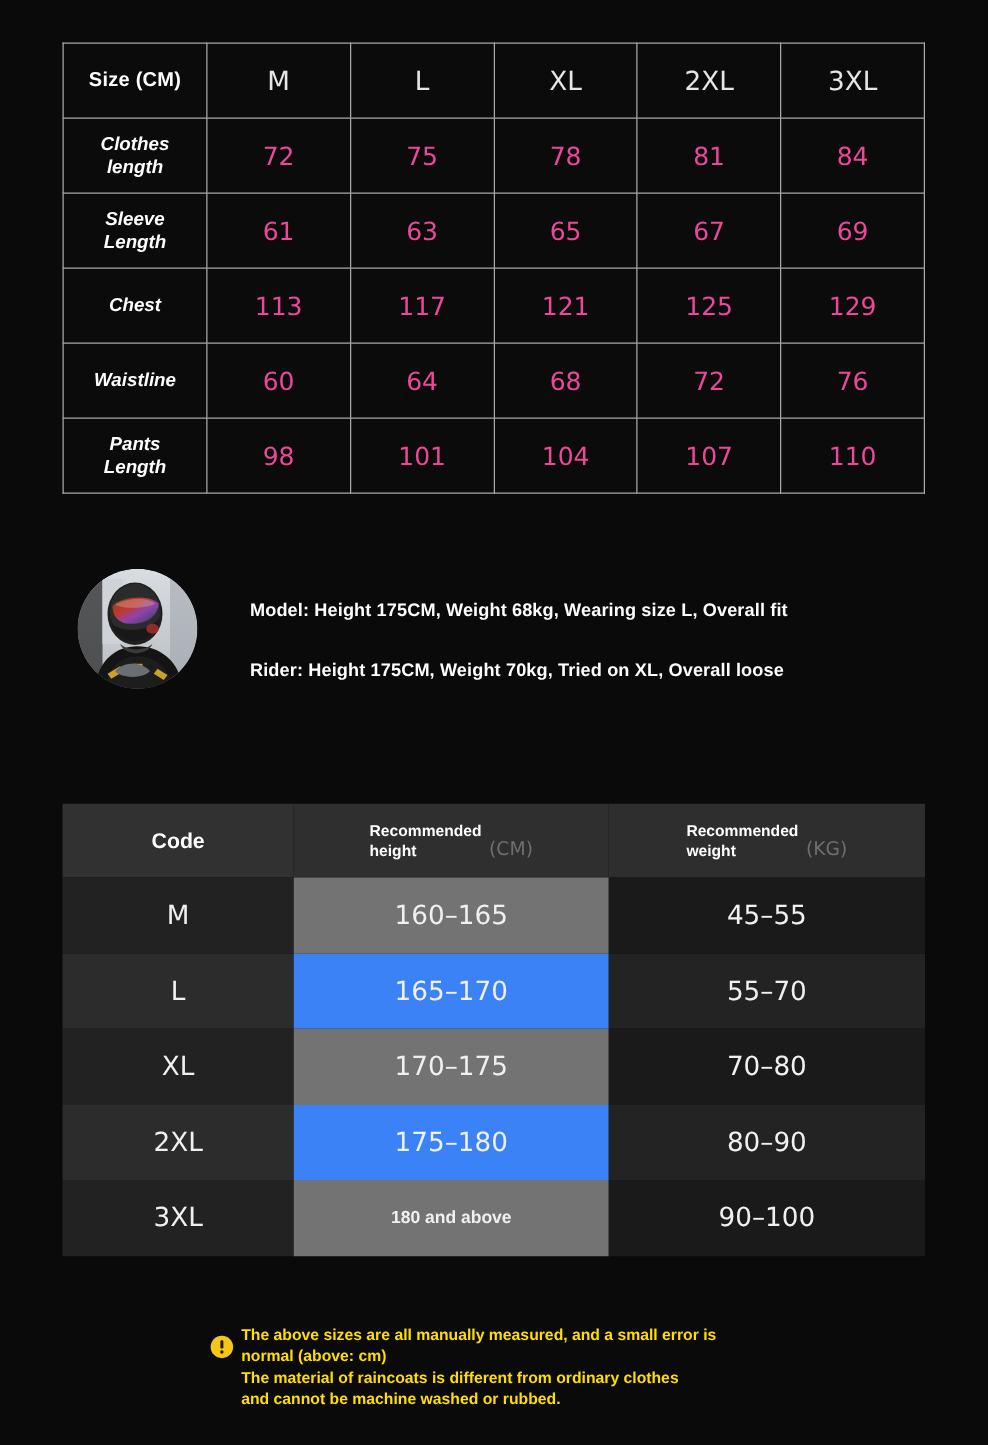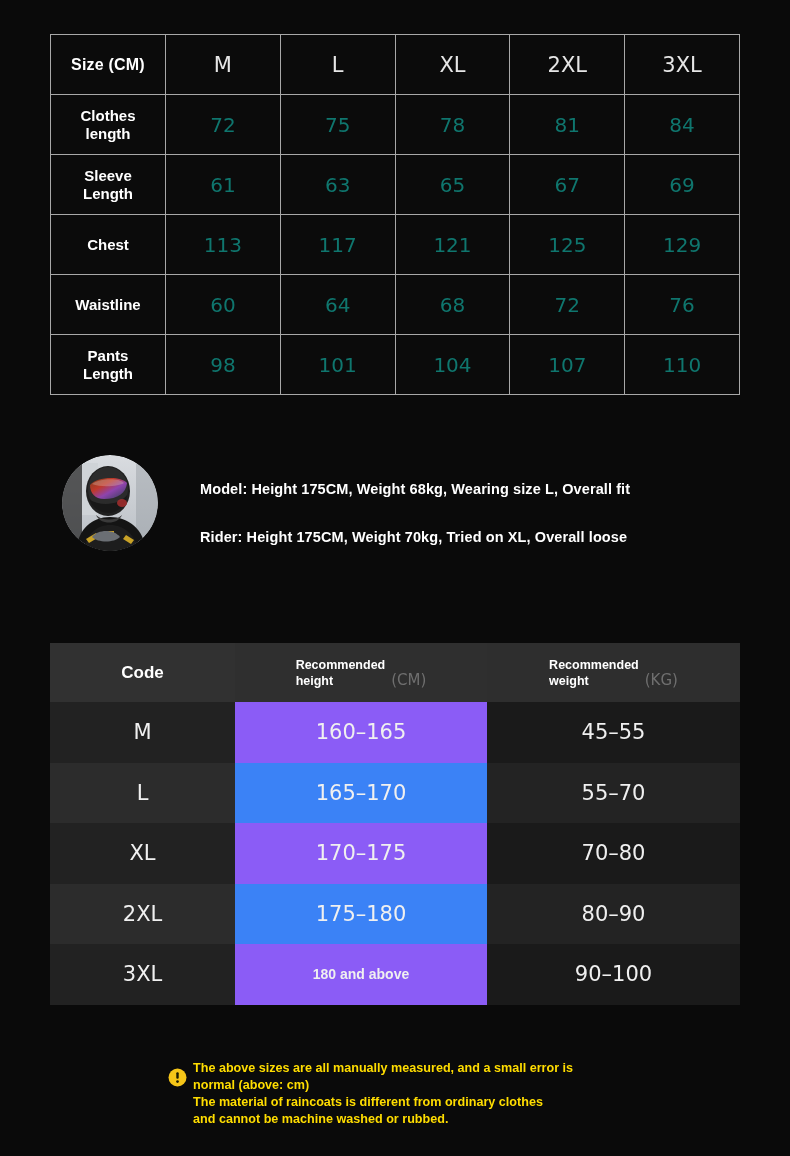--- a/index.html
+++ b/index.html
@@ -46,23 +46,24 @@
     color: #e6e6e6;
     font-weight: 400;
     font-size: 21px;
     font-family: "DejaVu Sans", sans-serif;
   }
   .size-table .row-label {
     color: #ffffff;
     font-weight: bold;
     font-size: 15px;
     line-height: 1.15;
+    font-style: italic;
   }
   .size-table .cell-val {
-    color: #0f766e;
+    color: #ec4899;
     font-weight: 400;
     font-size: 20px;
     font-family: "DejaVu Sans", sans-serif;
   }
   .size-table tr.h-head td { height: 60px; }
   .size-table tr.h-row  td { height: 60px; }
 
   
   .model-block {
     position: absolute;
@@ -141,21 +142,21 @@
     color: #6f6f6f;
     font-weight: 400;
     font-size: 15px;
     font-family: "DejaVu Sans", sans-serif;
     align-self: flex-end;
     padding-bottom: 1px;
   }
 
   .rec-table tbody tr { height: 60.5px; }
   .rec-table tbody tr.odd  td.c1 { background: #222222; }
-  .rec-table tbody tr.odd  td.c2 { background: #8b5cf6; }
+  .rec-table tbody tr.odd  td.c2 { background: #737373; }
   .rec-table tbody tr.odd  td.c3 { background: #1a1a1a; }
   .rec-table tbody tr.even td.c1 { background: #2c2c2c; }
   .rec-table tbody tr.even td.c2 { background: #3b82f6; }
   .rec-table tbody tr.even td.c3 { background: #232323; }
 
   .rec-cell {
     color: #f0f0f0;
     font-weight: 400;
     font-size: 21px;
     font-family: "DejaVu Sans", sans-serif;

